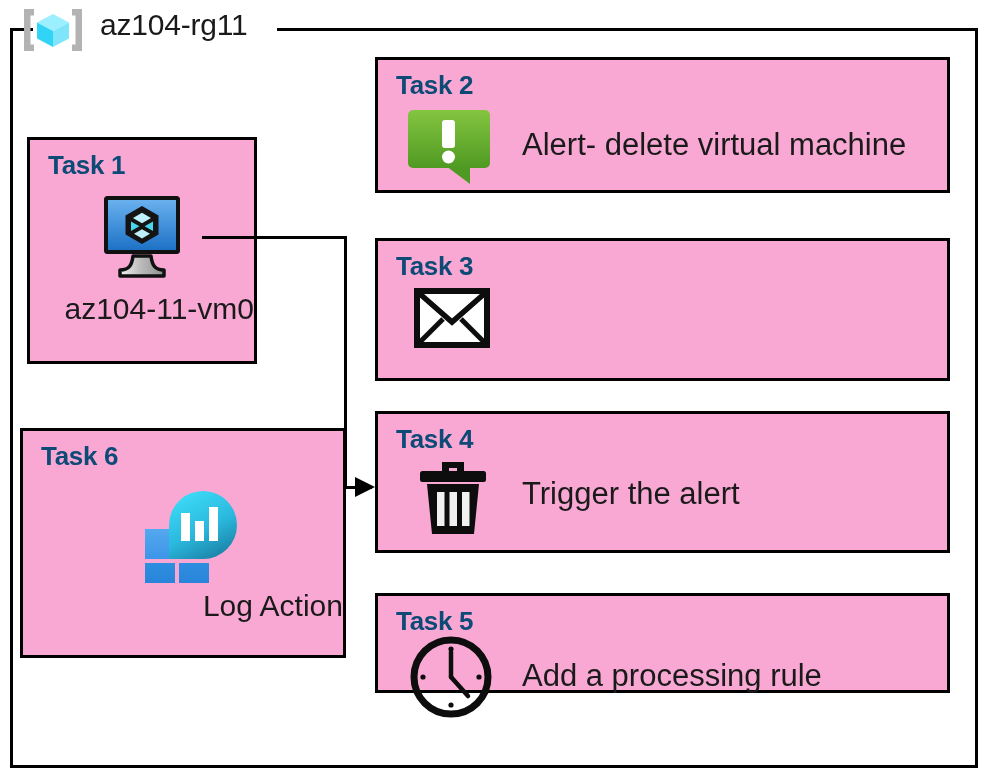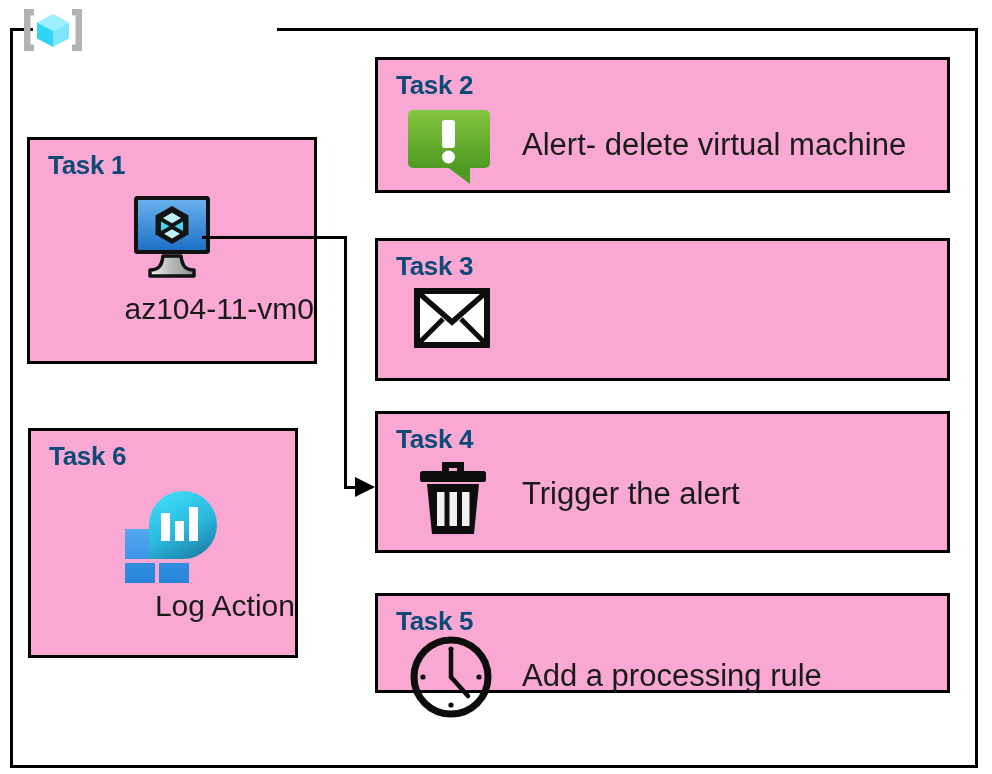--- a/index.html
+++ b/index.html
@@ -124,25 +124,25 @@
     justify-content: center;
   }
   .card-h .card-label {
     position: absolute;
     font-size: 31px;
     color: #1a1a1a;
     white-space: nowrap;
   }
 
   
-  #card-task1 { left: 27px;  top: 137px; width: 290px; height: 227px; }
+  #card-task1 { left: 27px;  top: 137px; width: 230px; height: 227px; }
   #card-task1 .icon-wrap  { top: 54px; }
   #card-task1 .card-label { top: 152px; }
 
-  #card-task6 { left: 28px;  top: 428px; width: 270px; height: 230px; }
+  #card-task6 { left: 20px;  top: 428px; width: 326px; height: 230px; }
   #card-task6 .icon-wrap  { top: 52px; }
   #card-task6 .card-label { top: 158px; }
 
   #card-task2 { left: 375px; top: 57px;  width: 575px; height: 136px; }
   #card-task2 .icon-wrap  { left: 28px; top: 48px; width: 90px; height: 78px; }
   #card-task2 .card-label { left: 144px; top: 67px; }
 
   #card-task3 { left: 375px; top: 238px; width: 575px; height: 143px; }
   #card-task3 .icon-wrap  { left: 35px; top: 44px; width: 78px; height: 66px; }
   #card-task3 .card-label { left: 144px; top: 58px; }
@@ -210,20 +210,21 @@
       <path d="M52 3 L62 3 L62 45 L52 45 L52 38.5 L55.5 38.5 L55.5 9.5 L52 9.5 Z" fill="#b3b3b3"></path>
 
       <path d="M33 8 L49 16.5 L33 25 L17 16.5 Z" fill="#9cefff"></path>
 
       <path d="M17 16.5 L33 25 L33 41 L17 32.5 Z" fill="#32d4f5"></path>
 
       <path d="M49 16.5 L49 32.5 L33 41 L33 25 Z" fill="#7fe5fb"></path>
     </svg>
   </div>
 
+  <div class="rg-title">az104-rg11</div>
 
   <div class="card card-v" id="card-task1">
     <div class="card-title">Task 1</div>
     <div class="icon-wrap">
       <svg viewBox="0 0 96 84" width="96" height="84" xmlns="http://www.w3.org/2000/svg">
         <defs>
           <linearGradient id="vmScreen" x1="0" y1="0" x2="0" y2="1">
             <stop offset="0" stop-color="#6cb3f0"></stop>
             <stop offset="1" stop-color="#1a6fc4"></stop>
           </linearGradient>

